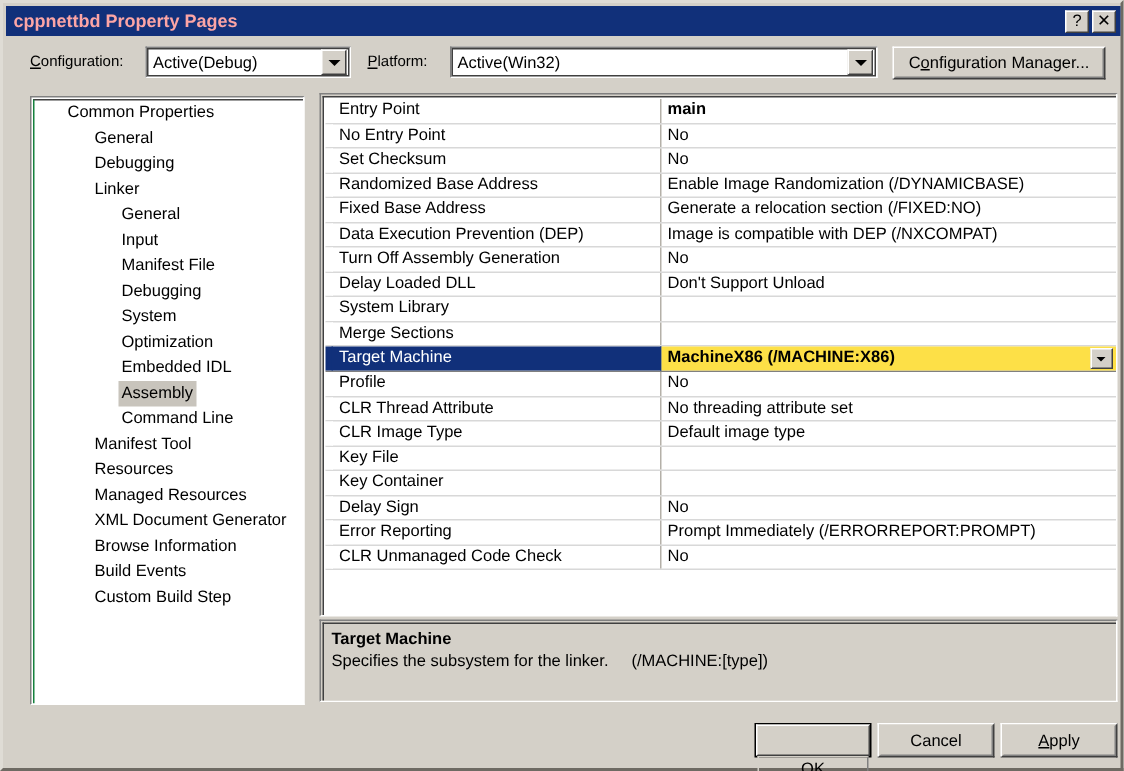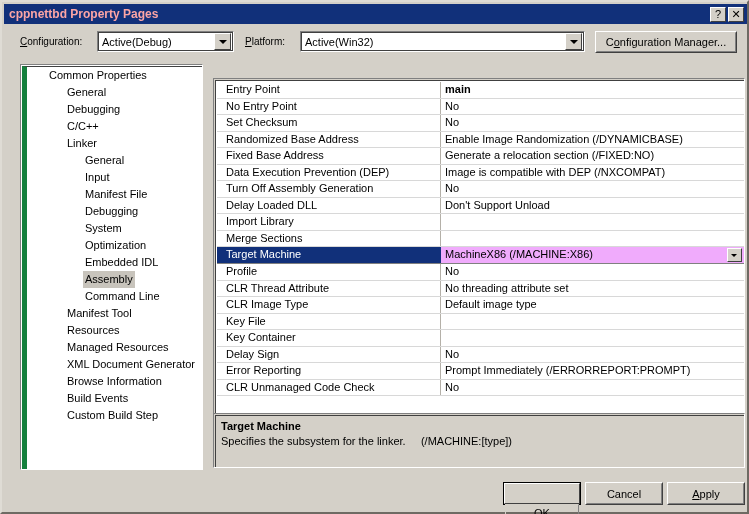--- a/index.html
+++ b/index.html
@@ -162,21 +162,21 @@
     border-left: 1px solid #808080;
     border-top: 1px solid #808080;
     border-right: 1px solid #ffffff;
     border-bottom: 1px solid #ffffff;
     overflow: hidden;
   }
   #tree-inner {
     position: absolute;
     left: 1px; top: 1px;
     width: 180px; height: 403px;
-    border-left: 5px solid #15803d;
+    border-left: 1px solid #15803d;
     border-top: 1px solid #404040;
     background: #ffffff;
     overflow: hidden;
   }
   .tree-item {
     height: 17px;
     line-height: 17px;
     font-size: 11px;
     white-space: nowrap;
     color: #000000;
@@ -198,21 +198,20 @@
   
   #grid-panel {
     position: absolute;
     left: 211px; top: 60px;
     width: 532px; height: 349px;
     background: #d4d0c8;
     border-left: 1px solid #808080;
     border-top: 1px solid #808080;
     border-right: 1px solid #ffffff;
     border-bottom: 1px solid #ffffff;
-    margin-top: 16px;
   }
   #grid-inner {
     position: absolute;
     left: 1px; top: 1px;
     width: 529px; height: 346px;
     border-left: 1px solid #404040;
     border-top: 1px solid #404040;
     background: #ffffff;
     overflow: hidden;
   }
@@ -261,22 +260,22 @@
   .prow.selected .pname {
     background: #11307a;
     color: #ffffff;
     border-right: 1px solid #11307a;
   }
   .prow.selected {
     height: 17px;
     border-bottom: 1px solid #808080;
   }
   .prow.selected .pval {
-    font-weight: normal;
-    background: #f0abfc;
+    font-weight: bold;
+    background: #fde047;
     border-top: 0;
   }
   .val-dropdown {
     position: absolute;
     right: 2px; top: 1px;
     width: 15px; height: 14px;
     background: #d4d0c8;
     border-left: 1px solid #ffffff;
     border-top: 1px solid #ffffff;
     border-right: 1px solid #404040;
@@ -358,21 +357,20 @@
           <span>C<u>o</u>nfiguration Manager...</span>
         </div>
     </div>
   </div>
 
   <div id="tree-panel">
     <div id="tree-inner">
         <div class="tree-item ind0"><span>Common Properties</span></div>
         <div class="tree-item ind1"><span>General</span></div>
         <div class="tree-item ind1"><span>Debugging</span></div>
-        <div class="tree-item ind1"><span>C/C++</span></div>
         <div class="tree-item ind1"><span>Linker</span></div>
         <div class="tree-item ind2"><span>General</span></div>
         <div class="tree-item ind2"><span>Input</span></div>
         <div class="tree-item ind2"><span>Manifest File</span></div>
         <div class="tree-item ind2"><span>Debugging</span></div>
         <div class="tree-item ind2"><span>System</span></div>
         <div class="tree-item ind2"><span>Optimization</span></div>
         <div class="tree-item ind2"><span>Embedded IDL</span></div>
         <div class="tree-item ind2 sel"><span>Assembly</span></div>
         <div class="tree-item ind2"><span>Command Line</span></div>
@@ -424,21 +422,21 @@
             <div class="pname">Turn Off Assembly Generation</div>
             <div class="pval"><span>No</span></div>
           </div>
           <div class="prow">
             <div class="pleft"></div>
             <div class="pname">Delay Loaded DLL</div>
             <div class="pval"><span>Don't Support Unload</span></div>
           </div>
           <div class="prow">
             <div class="pleft"></div>
-            <div class="pname">Import Library</div>
+            <div class="pname">System Library</div>
             <div class="pval"><span></span></div>
           </div>
           <div class="prow">
             <div class="pleft"></div>
             <div class="pname">Merge Sections</div>
             <div class="pval"><span></span></div>
           </div>
           <div class="prow selected">
             <div class="pleft"></div>
             <div class="pname">Target Machine</div>

